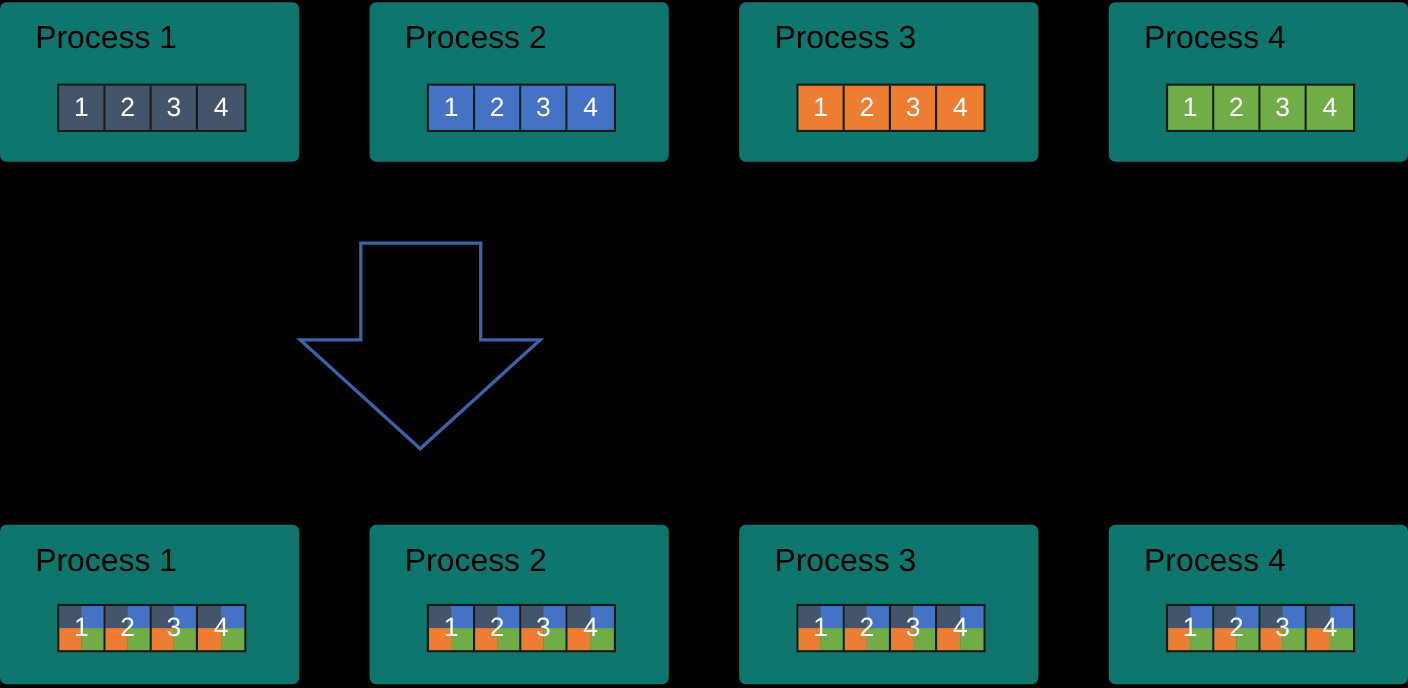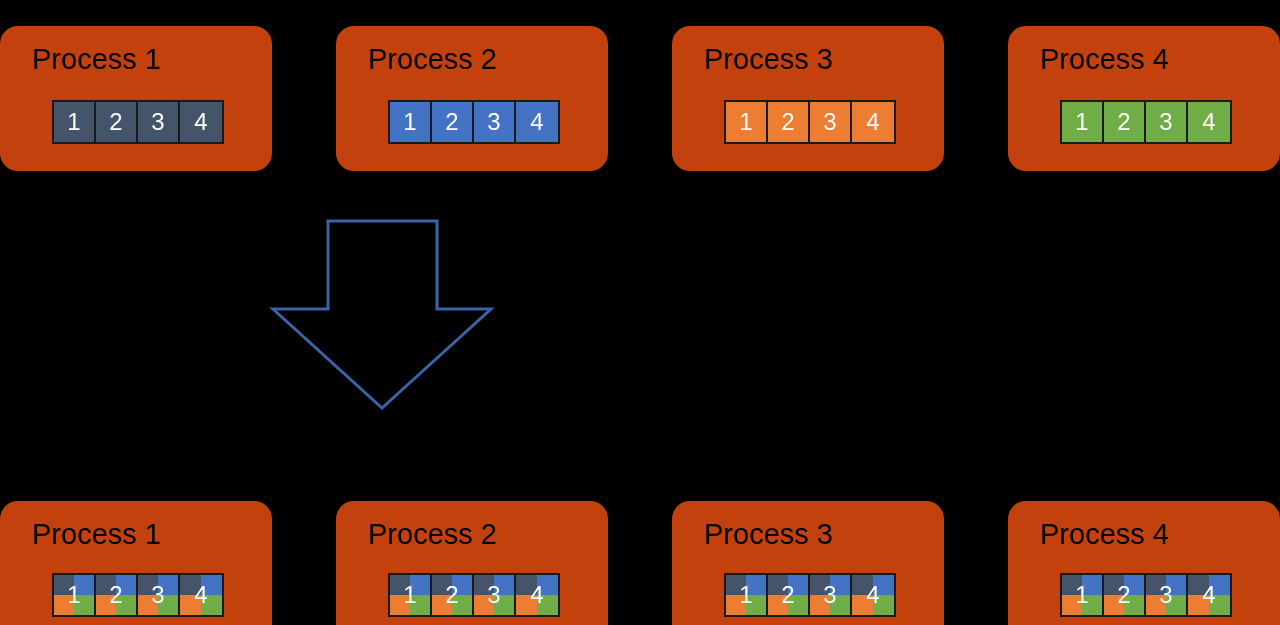--- a/index.html
+++ b/index.html
@@ -19,24 +19,23 @@
     position: absolute;
     left: 0;
     top: 0;
     width: 1280px;
     height: 625px;
   }
 
   
   .card {
     position: absolute;
-    background: #c2410c;
-    border-radius: 18px;
+    background: #0f766e;
+    border-radius: 6px;
     box-sizing: border-box;
-    margin-top: 24px;
   }
   .card-title {
     position: absolute;
     left: 32px;
     top: 16px;
     font-size: 29px;
     line-height: 34px;
     color: #000000;
     white-space: nowrap;
   }

